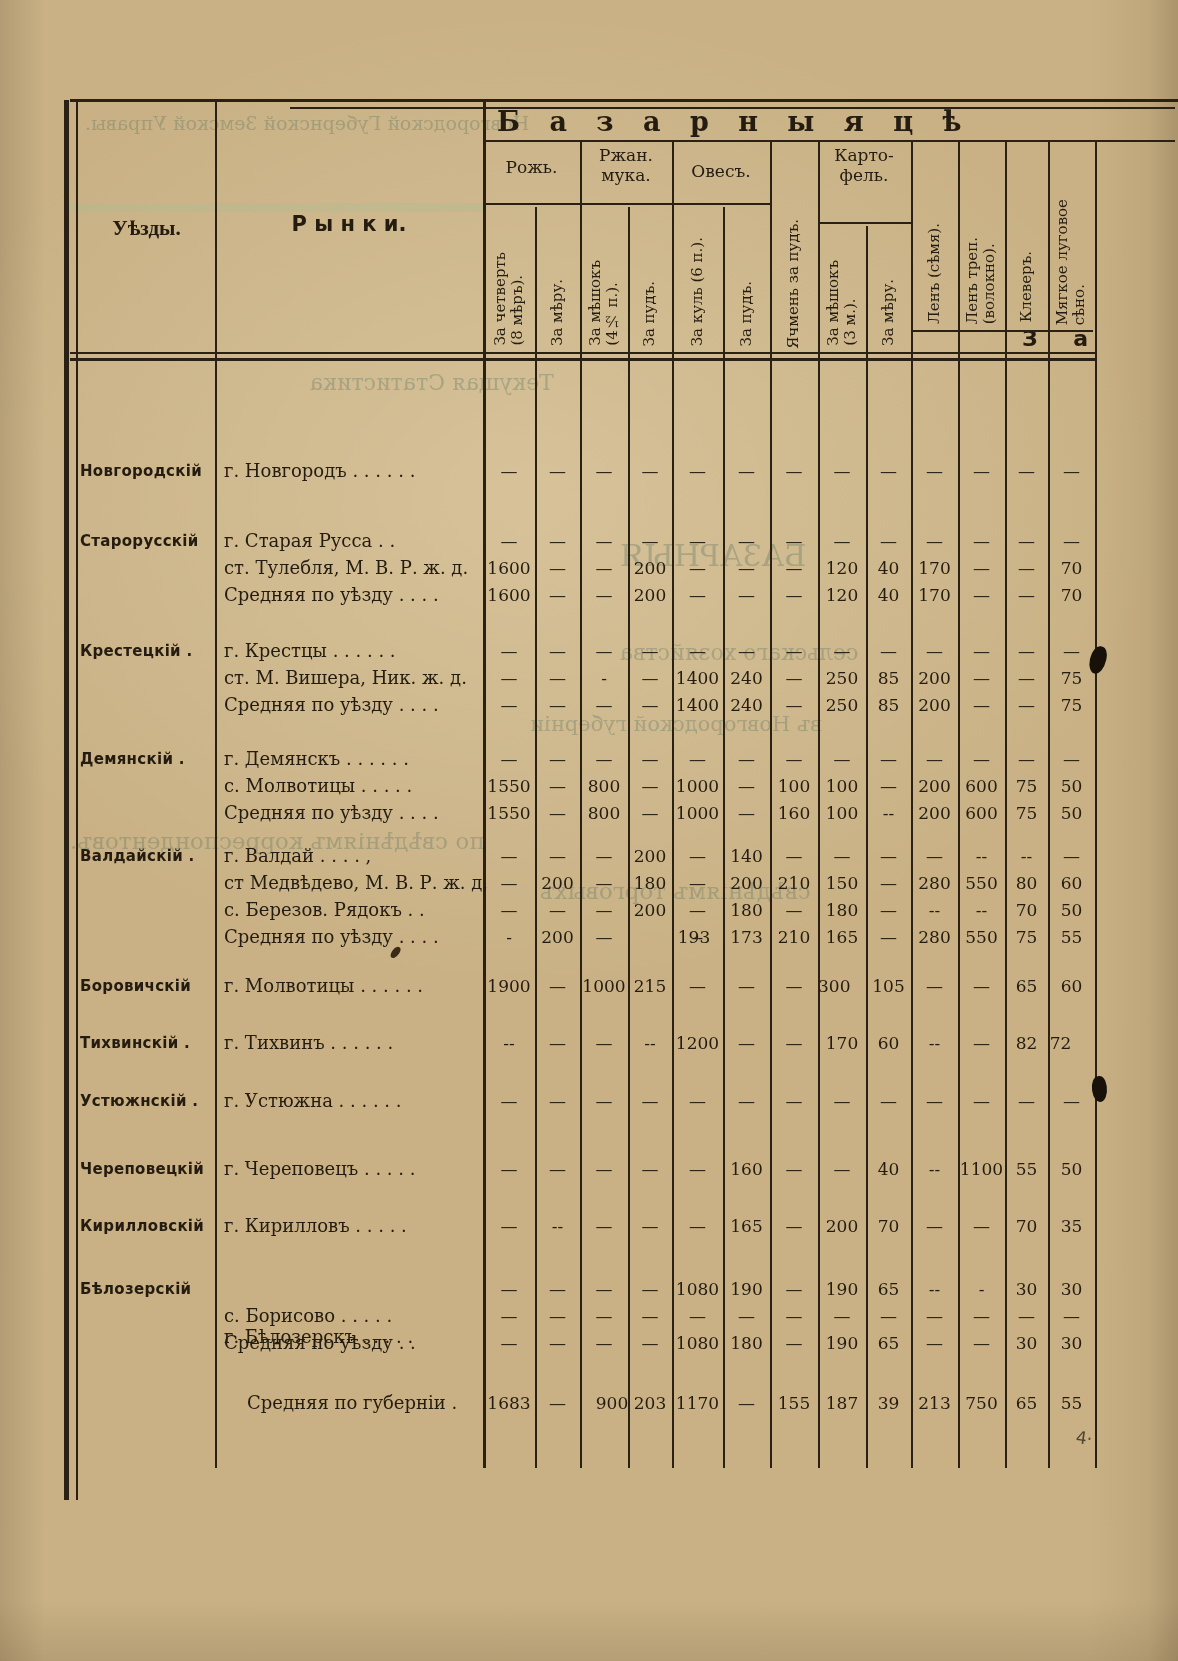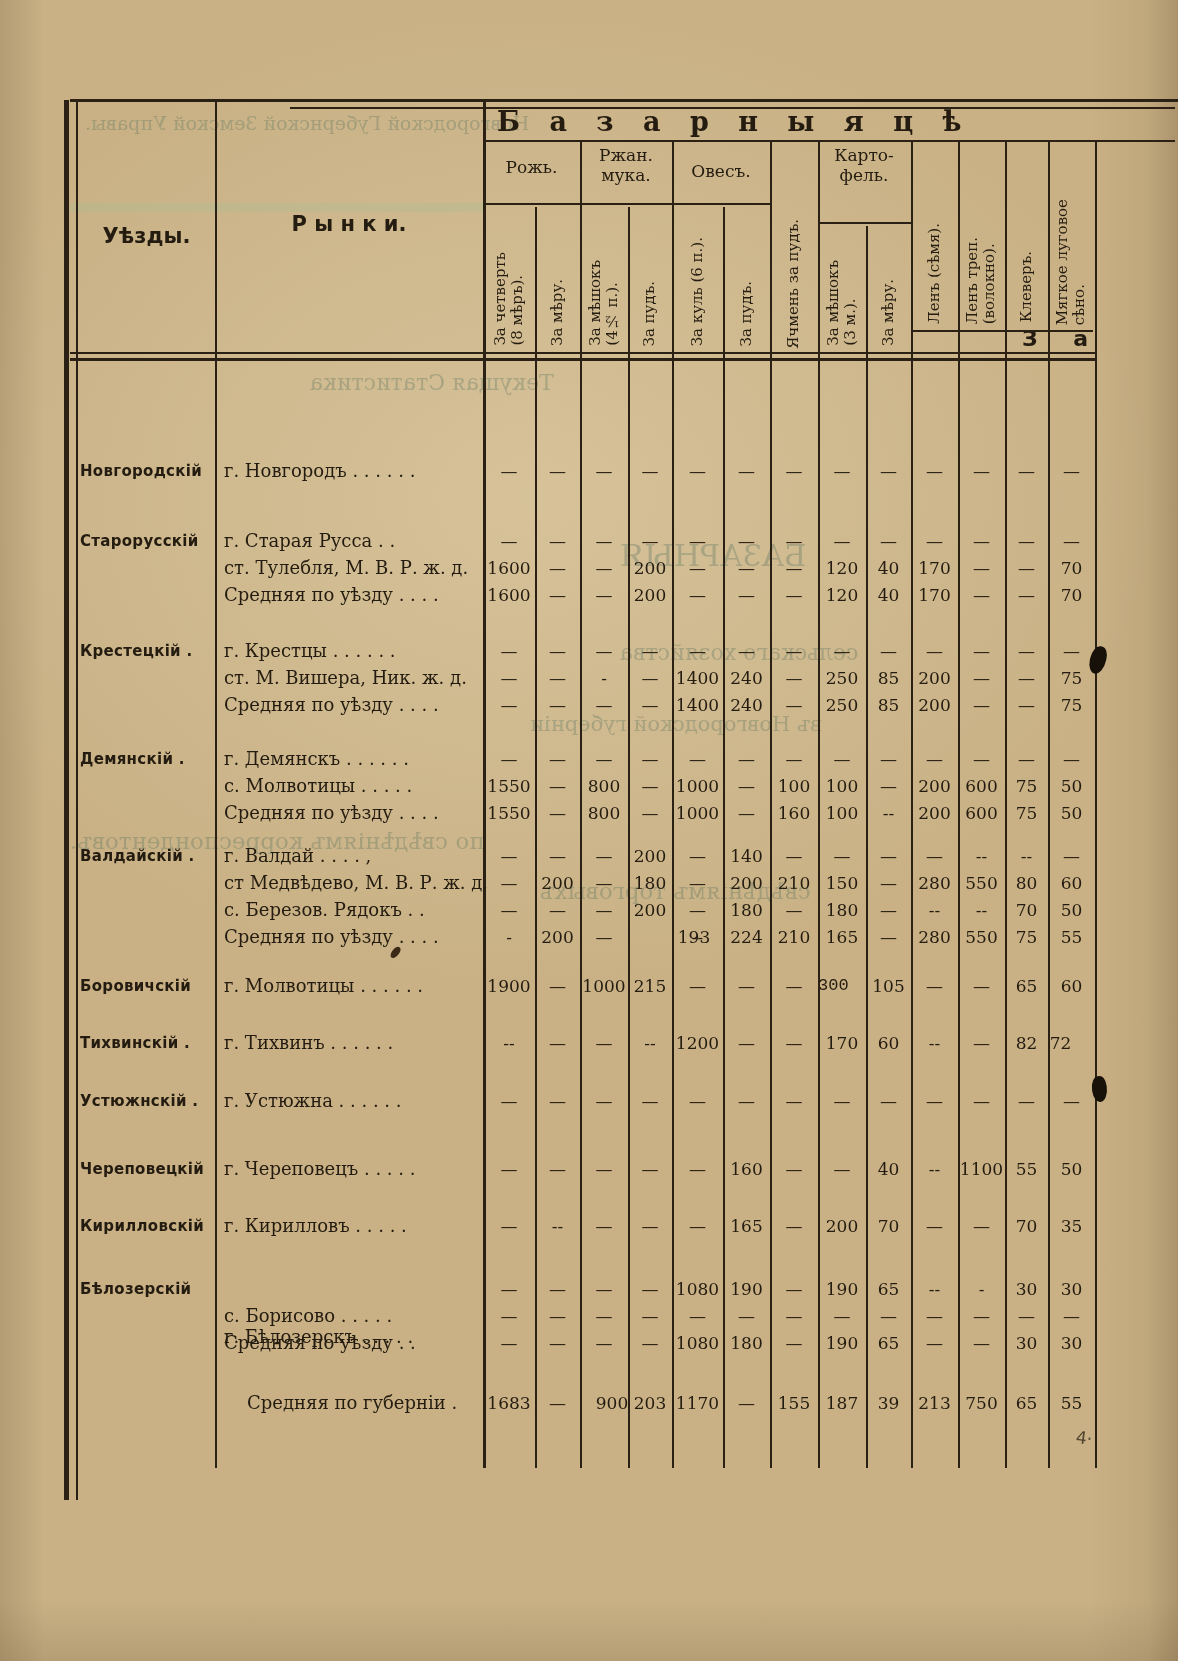--- a/index.html
+++ b/index.html
@@ -45,21 +45,21 @@
     <div class="bleed" style="left: 310px; top: 370px; font-size: 22px;">Текущая Статистика</div>
     <div class="bleed" style="left: 620px; top: 538px; font-size: 30px;">БАЗАРНЫЯ</div>
     <div class="bleed" style="left: 620px; top: 640px; font-size: 22px;">сельскаго хозяйства</div>
     <div class="bleed" style="left: 530px; top: 712px; font-size: 21px;">въ Новгородской губерніи</div>
     <div class="bleed" style="left: 70px; top: 828px; font-size: 23px;">по свѣдѣніямъ корреспондентовъ.</div>
     <div class="bleed" style="left: 540px; top: 878px; font-size: 23px;">свѣдѣніямъ торговыхъ</div>
   </div>
 
 <div class="txt" id="banner" style="left:497px;top:106px;">Б а з а р н ы я   ц ѣ</div>
 
-<div class="txt" id="uezdy-label" style="left:78px;top:224px;width:137px;">Уѣзды.</div>
+<div class="txt" id="uezdy-label" style="left:78px;top:216px;width:137px;font-family:Liberation Serif, serif;">Уѣзды.</div>
 
 <div class="txt" id="rynki-label" style="left:220px;top:212px;width:258px;">Р ы н к и.</div>
 
 <div class="group-label serif" style="left:483px;top:158px;width:97px;">Рожь.</div>
 <div class="group-label serif" style="left:584px;top:146px;width:84px;">Ржан. мука.</div>
 <div class="group-label serif" style="left:672px;top:162px;width:98px;">Овесъ.</div>
 <div class="group-label serif" style="left:822px;top:146px;width:84px;">Карто-фель.</div>
 
 <div class="txt" id="za-partial" style="left:1022px;top:326px;">З а</div>
 
@@ -321,38 +321,38 @@
     <div class="txt cellv " style="left: 911px; top: 900px; width: 47px;">--</div>
     <div class="txt cellv " style="left: 958px; top: 900px; width: 47px;">--</div>
     <div class="txt cellv " style="left: 1005px; top: 900px; width: 43px;">70</div>
     <div class="txt cellv " style="left: 1048px; top: 900px; width: 47px;">50</div>
     <div class="txt market " style="left: 224px; top: 926px; width: 256px;">Средняя по уѣзду . . . .</div>
     <div class="txt cellv " style="left: 483px; top: 927px; width: 52px;">-</div>
     <div class="txt cellv " style="left: 535px; top: 927px; width: 45px;">200</div>
     <div class="txt cellv " style="left: 580px; top: 927px; width: 48px;">—</div>
     <div class="txt cellv " style="left: 628px; top: 927px; width: 44px; padding-left: 44px;">193</div>
     <div class="txt cellv " style="left: 672px; top: 927px; width: 51px;">--</div>
-    <div class="txt cellv " style="left: 723px; top: 927px; width: 47px;">224</div>
+    <div class="txt cellv " style="left: 723px; top: 927px; width: 47px;">173</div>
     <div class="txt cellv " style="left: 770px; top: 927px; width: 48px;">210</div>
     <div class="txt cellv " style="left: 818px; top: 927px; width: 48px;">165</div>
     <div class="txt cellv " style="left: 866px; top: 927px; width: 45px;">—</div>
     <div class="txt cellv " style="left: 911px; top: 927px; width: 47px;">280</div>
     <div class="txt cellv " style="left: 958px; top: 927px; width: 47px;">550</div>
     <div class="txt cellv " style="left: 1005px; top: 927px; width: 43px;">75</div>
     <div class="txt cellv " style="left: 1048px; top: 927px; width: 47px;">55</div>
     <div class="txt district " style="left: 80px; top: 977px; width: 132px;">Боровичскій</div>
     <div class="txt market " style="left: 224px; top: 975px; width: 256px;">г. Молвотицы . . . . . .</div>
     <div class="txt cellv " style="left: 483px; top: 976px; width: 52px;">1900</div>
     <div class="txt cellv " style="left: 535px; top: 976px; width: 45px;">—</div>
     <div class="txt cellv " style="left: 580px; top: 976px; width: 48px;">1000</div>
     <div class="txt cellv " style="left: 628px; top: 976px; width: 44px;">215</div>
     <div class="txt cellv " style="left: 672px; top: 976px; width: 51px;">—</div>
     <div class="txt cellv " style="left: 723px; top: 976px; width: 47px;">—</div>
     <div class="txt cellv " style="left: 770px; top: 976px; width: 48px;">—</div>
-    <div class="txt cellv " style="left: 818px; top: 976px; width: 28px; font-family: Liberation Mono, monospace;">300</div>
+    <div class="txt cellv " style="left: 818px; top: 976px; width: 28px;">300</div>
     <div class="txt cellv " style="left: 866px; top: 976px; width: 45px;">105</div>
     <div class="txt cellv " style="left: 911px; top: 976px; width: 47px;">—</div>
     <div class="txt cellv " style="left: 958px; top: 976px; width: 47px;">—</div>
     <div class="txt cellv " style="left: 1005px; top: 976px; width: 43px;">65</div>
     <div class="txt cellv " style="left: 1048px; top: 976px; width: 47px;">60</div>
     <div class="txt district " style="left: 80px; top: 1034px; width: 132px;">Тихвинскій  .</div>
     <div class="txt market " style="left: 224px; top: 1032px; width: 256px;">г. Тихвинъ . .    . . . .</div>
     <div class="txt cellv " style="left: 483px; top: 1033px; width: 52px;">--</div>
     <div class="txt cellv " style="left: 535px; top: 1033px; width: 45px;">—</div>
     <div class="txt cellv " style="left: 580px; top: 1033px; width: 48px;">—</div>

